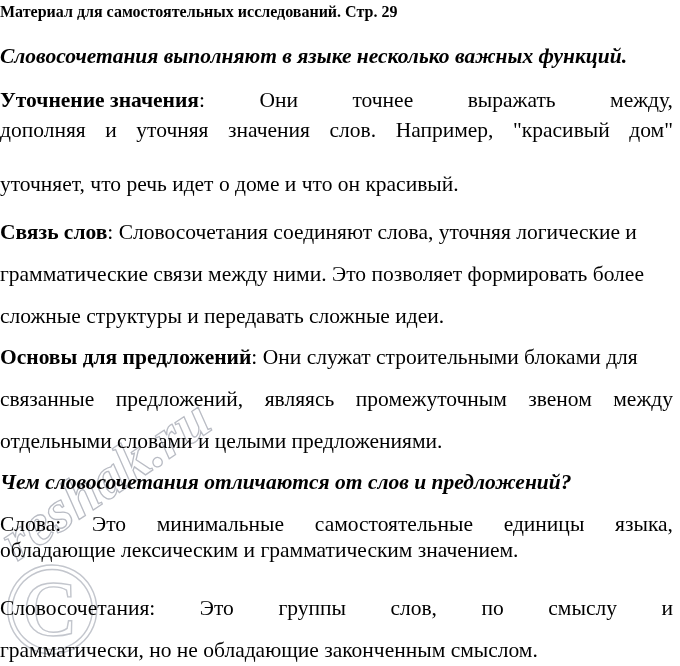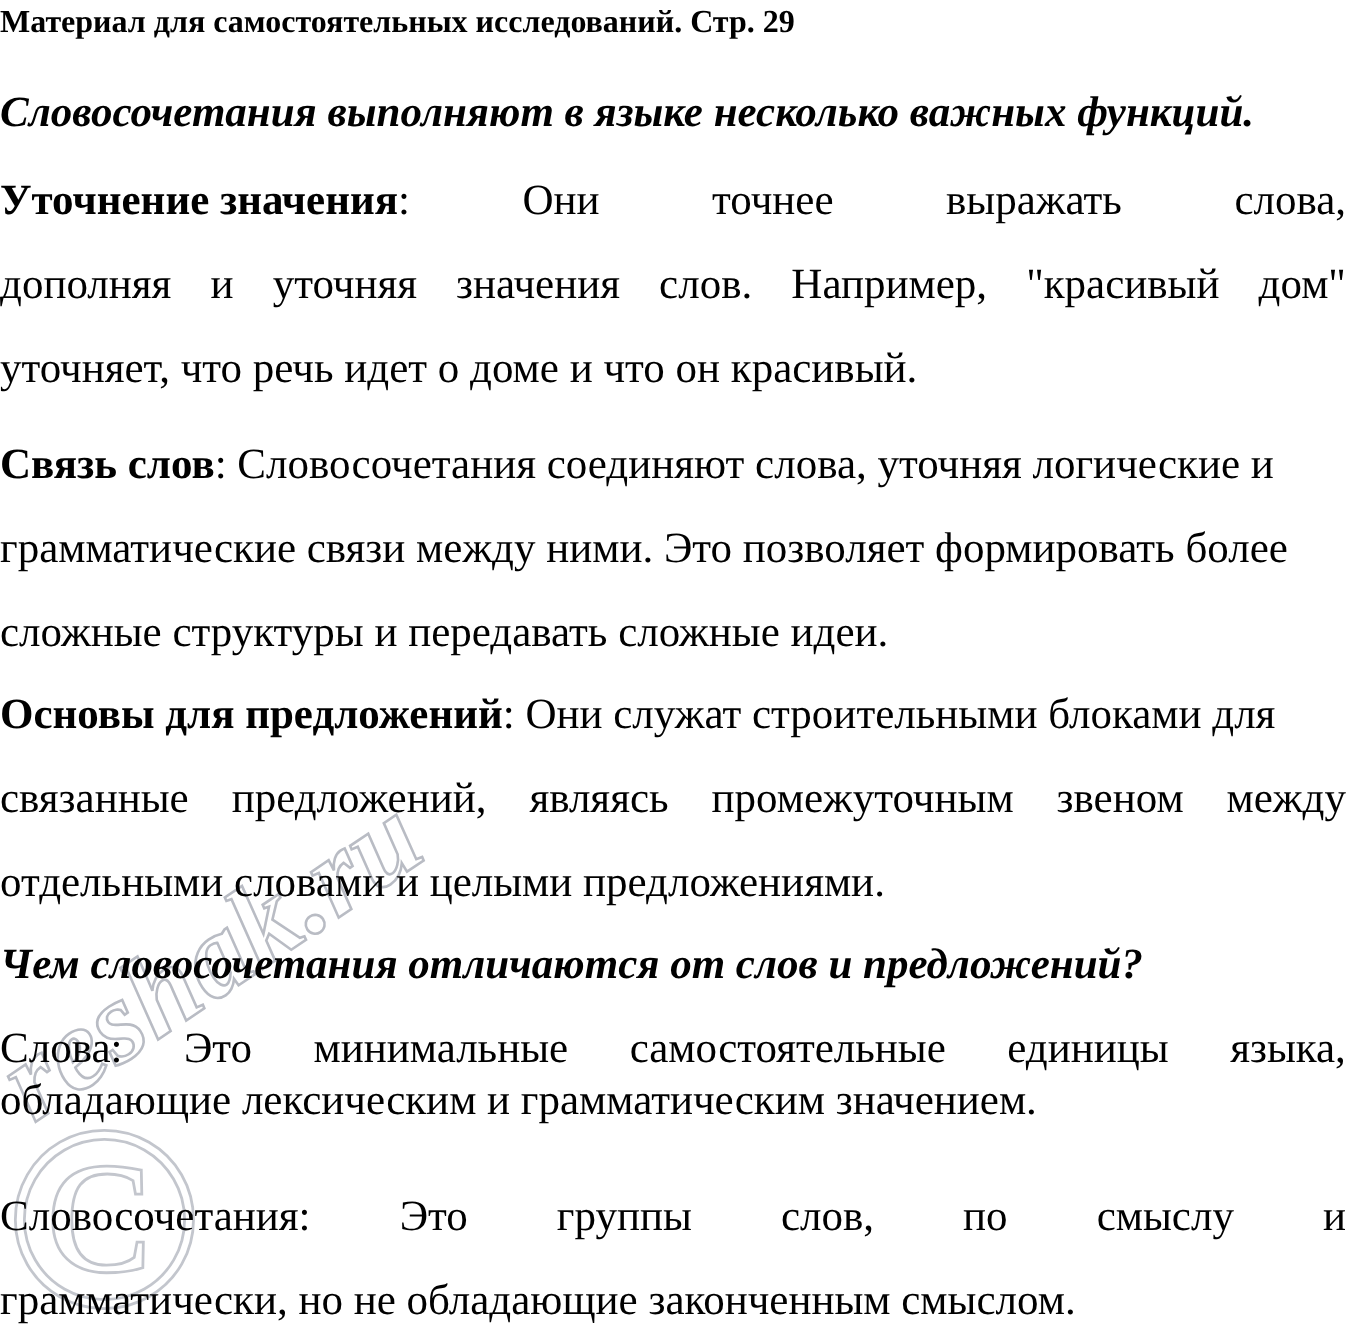--- a/index.html
+++ b/index.html
@@ -115,24 +115,24 @@
     <div class="doc-line title" style="top:4px;">Материал для самостоятельных исследований. Стр. 29</div>
 
     <div class="doc-line lead" style="top:46px;">Словосочетания выполняют в языке несколько важных функций.</div>
 
     <div class="doc-line" style="top:90px;">
       <div class="jline spread">
         <span><b class="run-in">Уточнение значения</b><span>:</span></span>
         <span>Они</span>
         <span>точнее</span>
         <span>выражать</span>
-        <span>слова,</span>
+        <span>между,</span>
       </div>
     </div>
-    <div class="doc-line" style="top:132px;">
+    <div class="doc-line" style="top:120px;">
       <div class="jline spread">
         <span>дополняя</span>
         <span>и</span>
         <span>уточняя</span>
         <span>значения</span>
         <span>слов.</span>
         <span>Например,</span>
         <span>"красивый</span>
         <span>дом"</span>
       </div>

